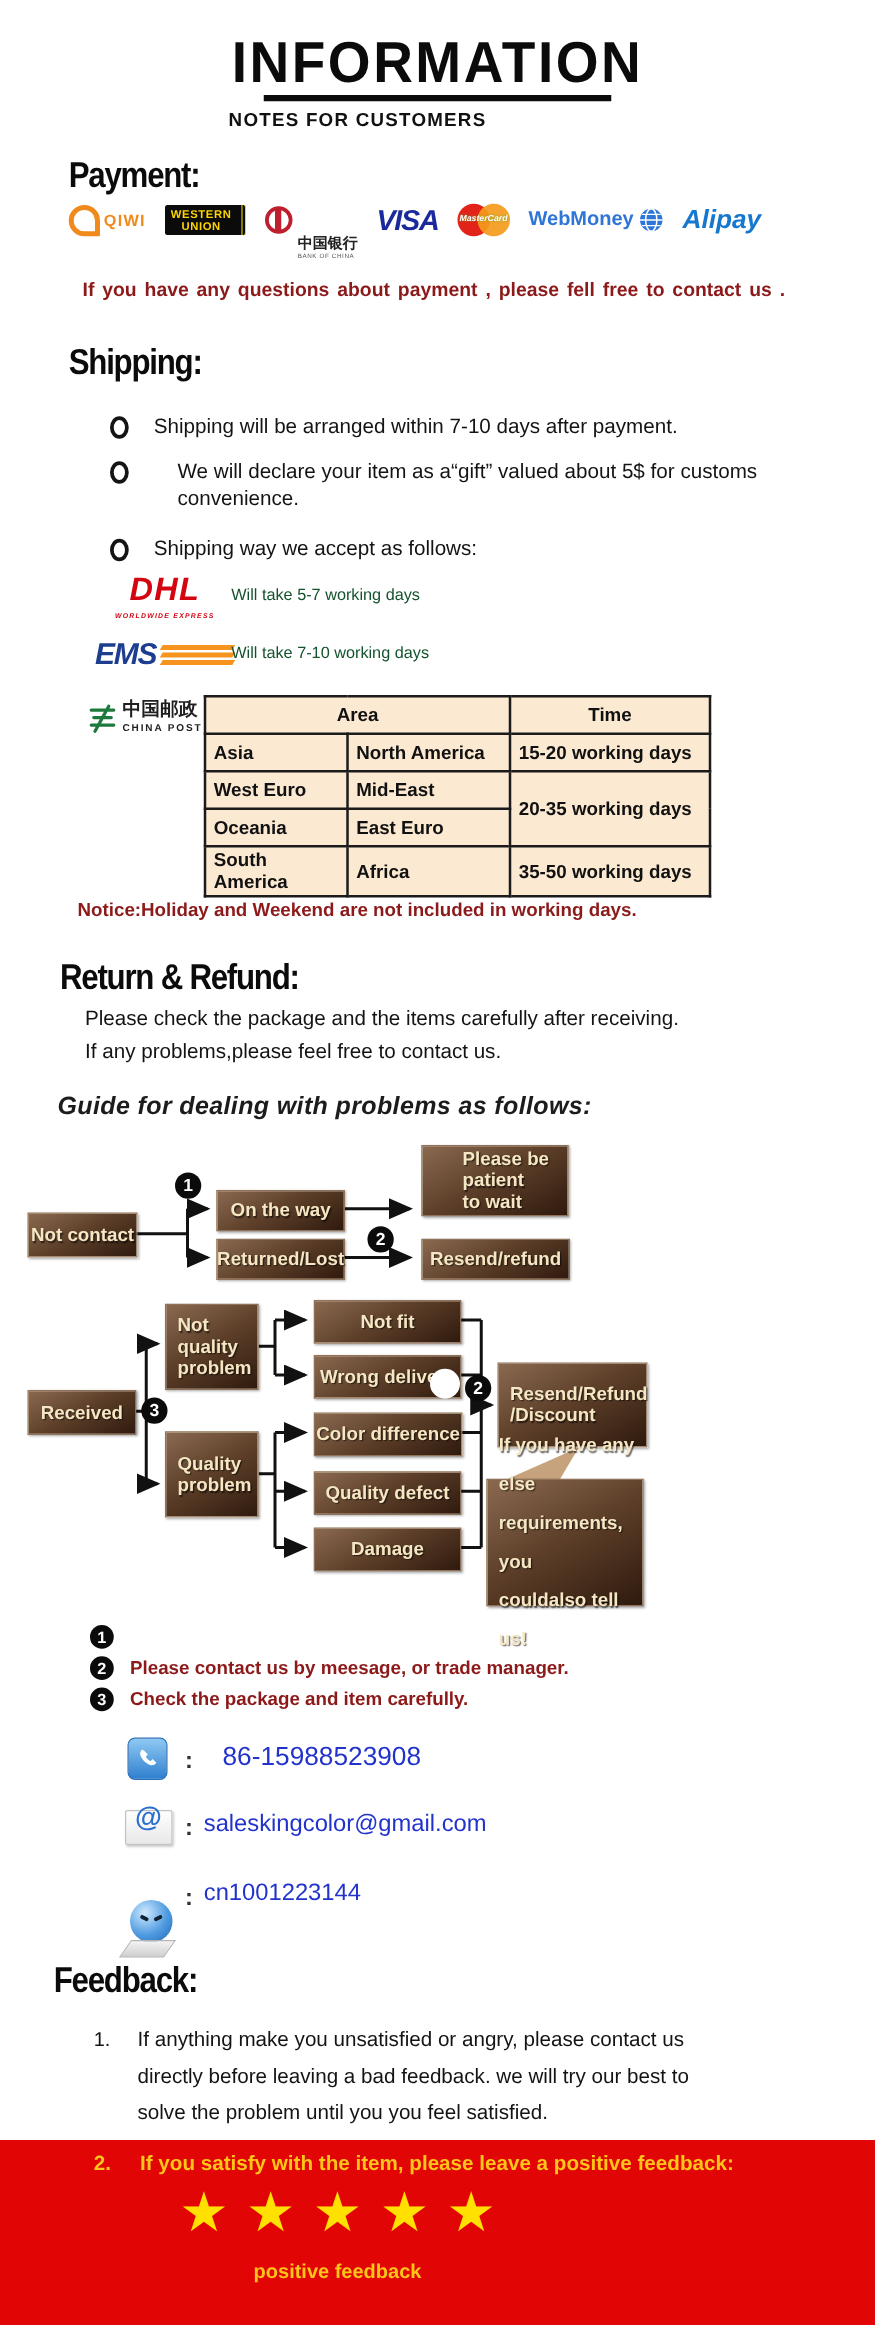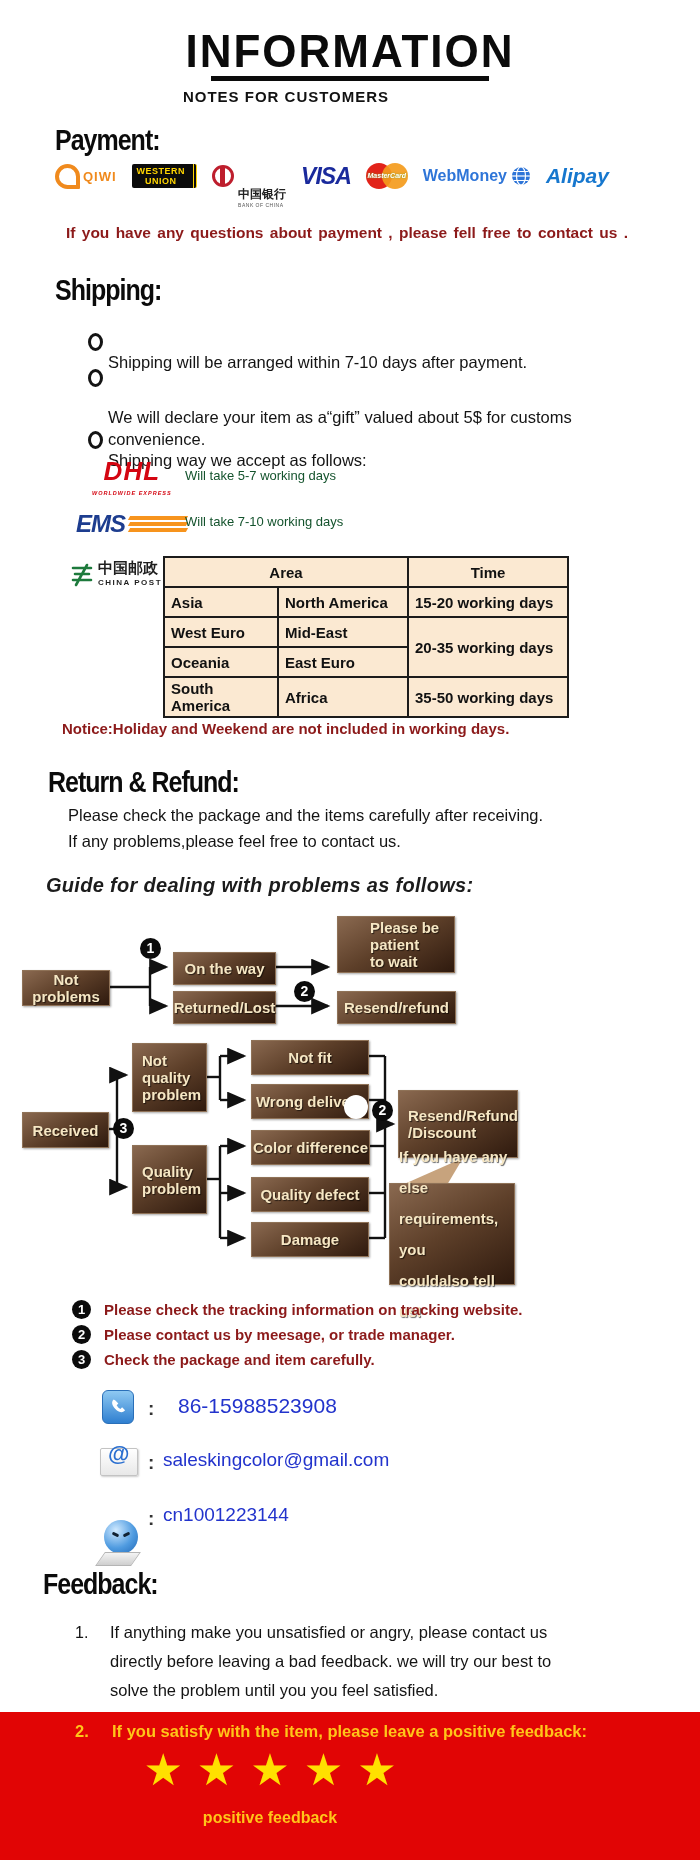--- a/index.html
+++ b/index.html
@@ -36,21 +36,21 @@
   .mc .c2{position:absolute;left:16px;top:0;width:26px;height:26px;border-radius:50%;background:#F49B1C;opacity:.92;}
   .mc .mctxt{position:absolute;left:0;top:9px;width:42px;text-align:center;color:#fff;font-style:italic;
              font-size:7px;font-weight:700;text-shadow:0 0 2px #7a2;z-index:2;}
   .wm{display:flex;align-items:center;gap:4px;}
   .wm-txt{color:#2E75D8;font-size:16px;font-weight:700;}
   .alipay{color:#1677CE;font-size:21px;font-weight:700;font-style:italic;}
 
   .red-note{top:224px;left:66px;font-size:15.5px;font-weight:700;color:#8C1A1A;word-spacing:2px;}
 
   
-  .bullet{display:flex;flex-direction:column;}
+  .bullet{display:flex;}
   .o-mark{display:inline-block;width:9px;height:12px;border:3.5px solid #141414;border-radius:50%;margin-top:3px;}
   .b-text{font-size:16.5px;color:#141414;line-height:22px;}
 
   
   .dhl-logo{color:#D40511;font-size:26px;font-weight:700;font-style:italic;letter-spacing:1px;line-height:22px;text-align:center;}
   .dhl-tag{display:block;font-size:5.5px;letter-spacing:1px;font-style:italic;color:#D40511;}
   .ems{display:flex;align-items:center;}
   .ems-txt{color:#1D3D8F;font-size:24px;font-weight:700;font-style:italic;letter-spacing:-1px;}
   .ems-bars{display:flex;flex-direction:column;gap:2px;margin-left:4px;}
   .ems-bars i{display:block;width:58px;height:4px;background:#F7941D;transform:skewX(-30deg);}
@@ -276,21 +276,21 @@
         <line x1="367" y1="333" x2="385" y2="333"></line>
         <line x1="385" y1="151" x2="385" y2="333"></line>
         <line x1="385" y1="219" x2="393" y2="219" marker-end="url(#ah)"></line>
       </g>
       <polygon points="463,253 447,280 402,280" fill="#C7A37D"></polygon>
     </svg>
 
     <div class="fcbox left pre" style="left:337px;top:11px;width:118px;height:57px;padding-left:32px;">Please be patient
 to wait</div>
     <div class="fcbox" style="left:173px;top:47px;width:101px;height:31px;">On the way</div>
-    <div class="fcbox" style="left:22px;top:65px;width:86px;height:34px;">Not problems</div>
+    <div class="fcbox" style="left:22px;top:65px;width:86px;height:34px;">Not contact</div>
     <div class="fcbox" style="left:173px;top:86px;width:101px;height:31px;">Returned/Lost</div>
     <div class="fcbox" style="left:337px;top:86px;width:117px;height:31px;">Resend/refund</div>
 
     <div class="fcbox left pre" style="left:132px;top:138px;width:75px;height:69px;">Not quality
 problem</div>
     <div class="fcbox" style="left:251px;top:135px;width:116px;height:33px;">Not fit</div>
     <div class="fcbox" style="left:251px;top:179px;width:116px;height:33px;">Wrong delivery</div>
     <div class="fcbox" style="left:22px;top:207px;width:85px;height:34px;">Received</div>
     <div class="fcbox" style="left:251px;top:225px;width:117px;height:33px;">Color difference</div>
     <div class="fcbox left pre" style="left:132px;top:240px;width:75px;height:69px;">Quality
@@ -305,21 +305,20 @@
 
     <div class="white-dot" style="left:344px;top:190px;"></div>
 
     <div class="badge" style="left:140px;top:33px;">1</div>
     <div class="badge" style="left:294px;top:76px;">2</div>
     <div class="badge" style="left:113px;top:213px;">3</div>
     <div class="badge" style="left:372px;top:195px;">2</div>
   </div>
 
   <div class="abs lg-badge" style="top:1300px;left:72px;">1</div>
-  <div class="abs lg-text" style="top:1301px;left:104px;">Please check the tracking information on tracking website.</div>
   <div class="abs lg-badge" style="top:1325px;left:72px;">2</div>
   <div class="abs lg-text" style="top:1326px;left:104px;">Please contact us by meesage, or trade manager.</div>
   <div class="abs lg-badge" style="top:1350px;left:72px;">3</div>
   <div class="abs lg-text" style="top:1351px;left:104px;">Check the package and item carefully.</div>
 
   <div class="abs phone-icon" style="top:1390px;left:102px;">
     <svg width="20" height="20" viewBox="0 0 24 24">
         <path fill="#fff" d="M6.8 3 C4.6 5 4.4 7.6 5.9 10.4 c1.6 3 3.9 5.3 7 6.9 2.8 1.4 5.4 1.1 7-.7 l.6-.8 -3.6-3.5 -2 2 c-1.9-1-3.6-2.7-4.5-4.5 l2-2 -3.5-3.6 z"></path>
       </svg>
   </div>

